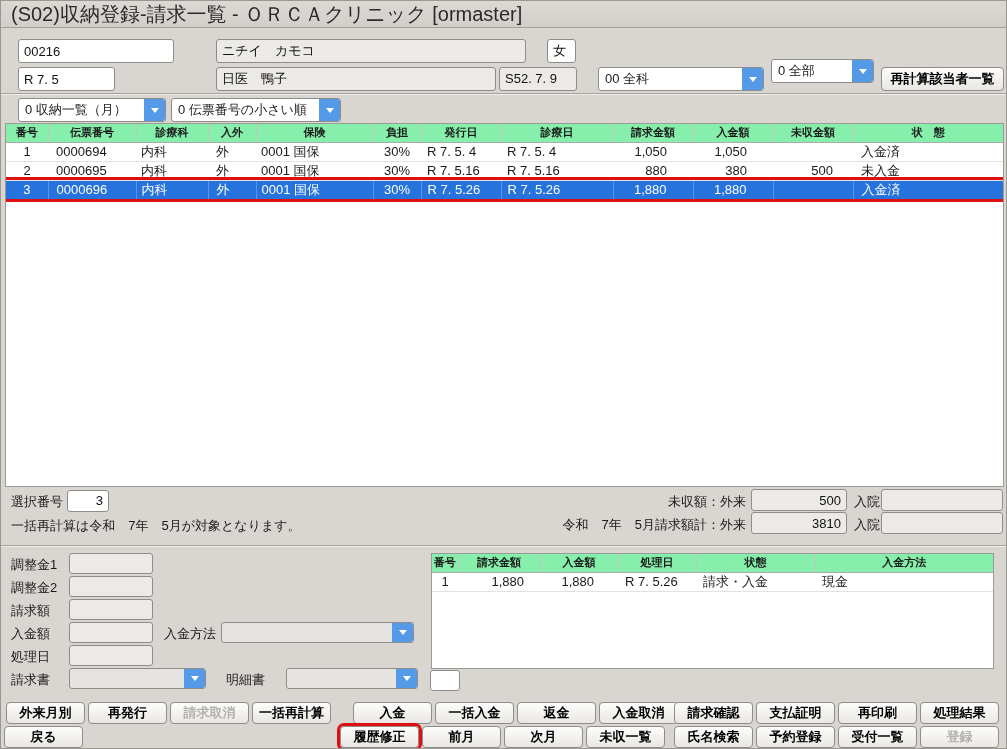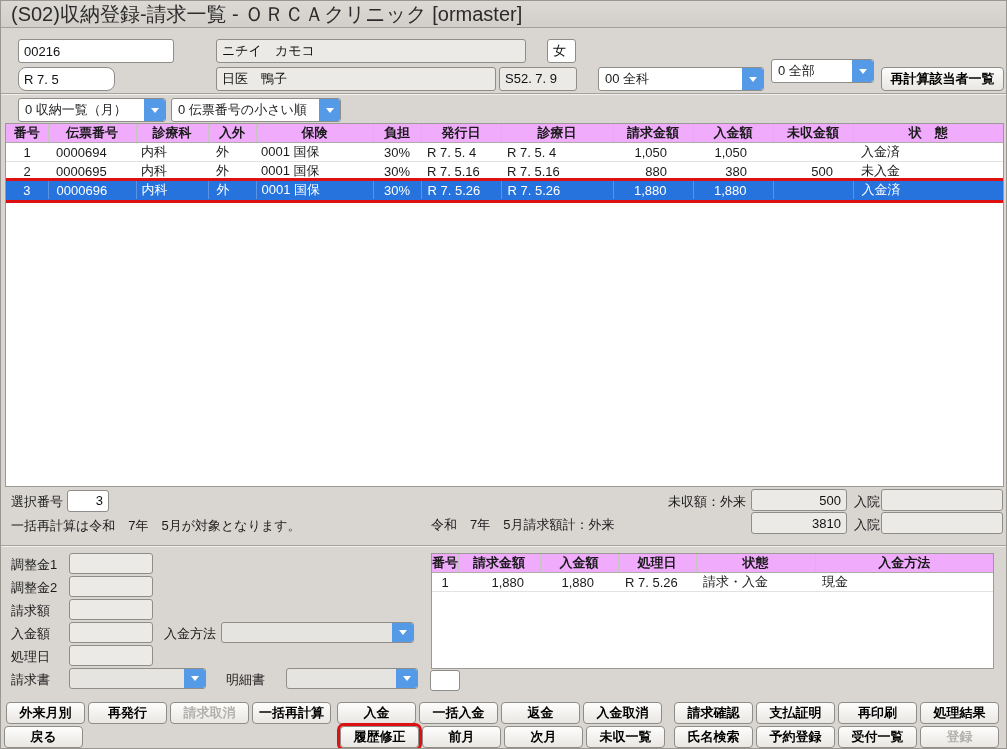--- a/index.html
+++ b/index.html
@@ -59,21 +59,21 @@
     position:absolute; height:24px;
     background:linear-gradient(#fdfdfc,#e9e7e3);
     border:1px solid #8f8d89; border-radius:4px;
     font-family:inherit; font-size:13px; font-weight:700; color:#000; cursor:pointer;
   }
   .btnrow { position:absolute; display:flex; }
   
   .tablewrap { position:absolute; background:#fff; border:1px solid #9c9a96; overflow:hidden; }
   table { border-collapse:collapse; table-layout:fixed; width:100%; }
   th {
-    background:#f0abfc; font-weight:700; font-size:13px; height:18px;
+    background:#86efac; font-weight:700; font-size:11px; height:18px;
     border-right:1px solid #c6c4c0; border-bottom:1px solid #aeaca8;
     text-align:center; white-space:nowrap; overflow:hidden;
   }
   th:last-child { border-right:none; }
   td {
     height:17px; font-size:13px; border-bottom:1px solid #e4e2de;
     white-space:nowrap; overflow:hidden; background:#fff;
   }
   tr.selected { position:relative; outline:3px solid #dd1111; z-index:3; }
   tr.selected td { background:#2673de; color:#fff;
@@ -105,21 +105,21 @@
 <body>
 
 <div class="titlebar">
   <span>(S02)収納登録-請求一覧 - ＯＲＣＡクリニック [ormaster]</span>
 </div>
 
 <input class="tbox" style="left: 17px; top: 38px; width: 156px;" value="00216">
 <div class="tbox ro" style="left:215px;top:38px;width:310px;">ニチイ　カモコ</div>
 <div class="tbox" style="left:546px;top:38px;width:29px;">女</div>
 
-<input class="tbox" style="left: 17px; top: 66px; width: 97px; border-radius: 8px;" value="R 7. 5">
+<input class="tbox" style="left: 17px; top: 66px; width: 97px;" value="R 7. 5">
 <div class="tbox ro" style="left:215px;top:66px;width:280px;">日医　鴨子</div>
 <div class="tbox ro" style="left:498px;top:66px;width:78px;">S52. 7. 9</div>
 
 <div class="dd" style="left:597px;top:66px;width:166px;">
   <span class="dd-text">00 全科</span>
   <span class="dd-btn">
       <span class="chev"></span>
     </span>
 </div>
 <div class="dd" style="left:770px;top:58px;width:103px;">
@@ -226,21 +226,21 @@
 
 <span class="lbl" style="left:10px;top:490px;">選択番号</span>
 <input class="tbox num" style="left: 66px; top: 489px; width: 42px; height: 22px;" value="3">
 <span class="lbl" style="left:10px;top:514px;">一括再計算は令和　7年　5月が対象となります。</span>
 
 <span class="lbl" style="left:430px;top:490px;width:315px;text-align:right;">未収額：外来</span>
 <div class="tbox ro num" style="left:750px;top:488px;width:96px;height:22px;">500</div>
 <span class="lbl" style="left:853px;top:490px;">入院</span>
 <div class="tbox ro num" style="left:880px;top:488px;width:122px;height:22px;"></div>
 
-<span class="lbl" style="left:430px;top:513px;width:315px;text-align:left;">令和　7年　5月請求額計：外来</span>
+<span class="lbl" style="left:430px;top:513px;width:315px;text-align:right;">令和　7年　5月請求額計：外来</span>
 <div class="tbox ro num" style="left:750px;top:511px;width:96px;height:22px;">3810</div>
 <span class="lbl" style="left:853px;top:513px;">入院</span>
 <div class="tbox ro num" style="left:880px;top:511px;width:122px;height:22px;"></div>
 
 <div class="hr" style="top:544px;"></div>
 
 <span class="lbl" style="left:10px;top:553px;">調整金1</span>
 <input class="tbox ro" style="left: 68px; top: 552px; width: 84px; height: 21px;" value="">
 <span class="lbl" style="left:10px;top:576px;">調整金2</span>
 <input class="tbox ro" style="left: 68px; top: 575px; width: 84px; height: 21px;" value="">
@@ -305,21 +305,21 @@
       </tbody>
   </table>
 </div>
 
 <div class="btnrow" style="left:5px;top:701px;">
     <button class="btn">外来月別</button>
     <button class="btn">再発行</button>
     <button class="btn disabled">請求取消</button>
     <button class="btn">一括再計算</button>
   </div>
-<div class="btnrow" style="left:336px;top:701px;">
+<div class="btnrow" style="left:352px;top:701px;">
     <button class="btn">入金</button>
     <button class="btn">一括入金</button>
     <button class="btn">返金</button>
     <button class="btn">入金取消</button>
   </div>
 <div class="btnrow" style="left:673px;top:701px;">
     <button class="btn">請求確認</button>
     <button class="btn">支払証明</button>
     <button class="btn">再印刷</button>
     <button class="btn">処理結果</button>

